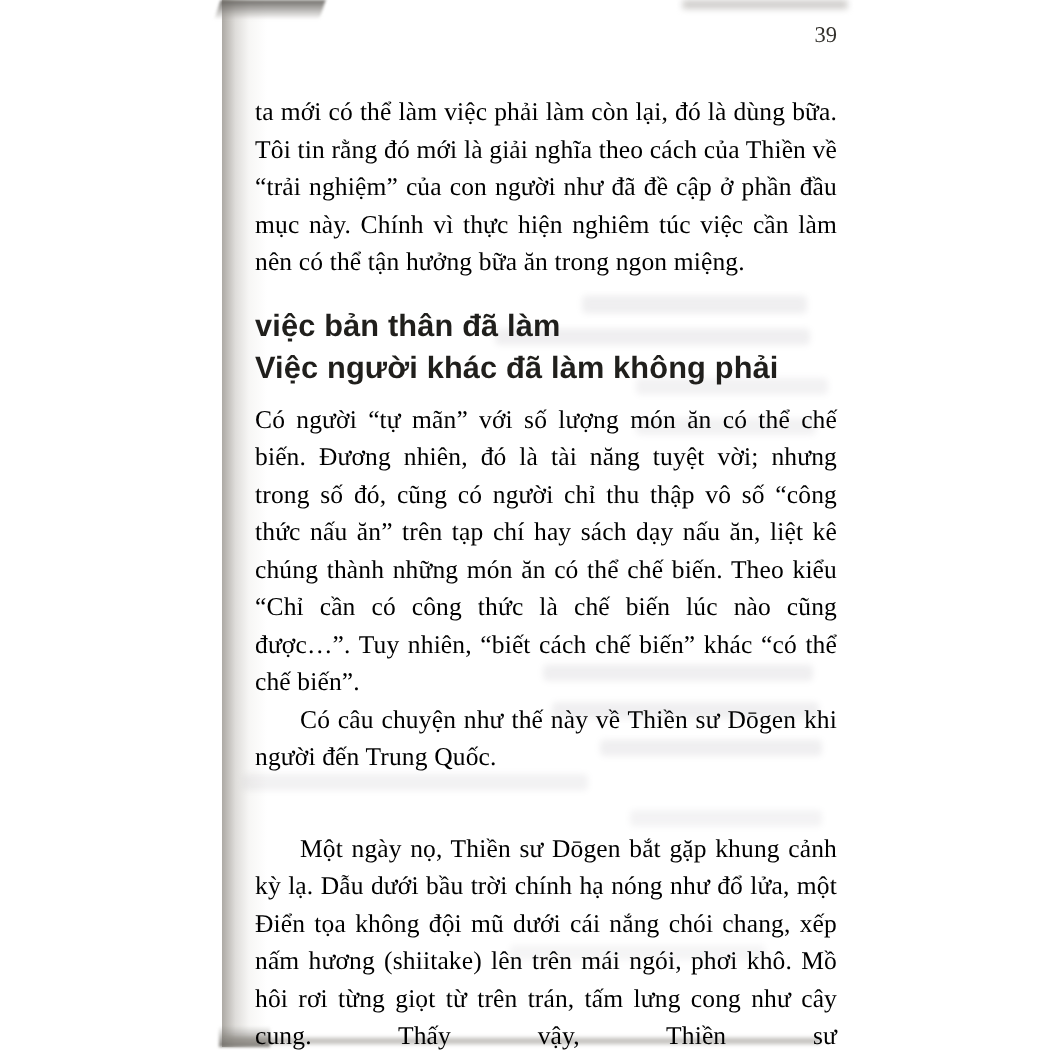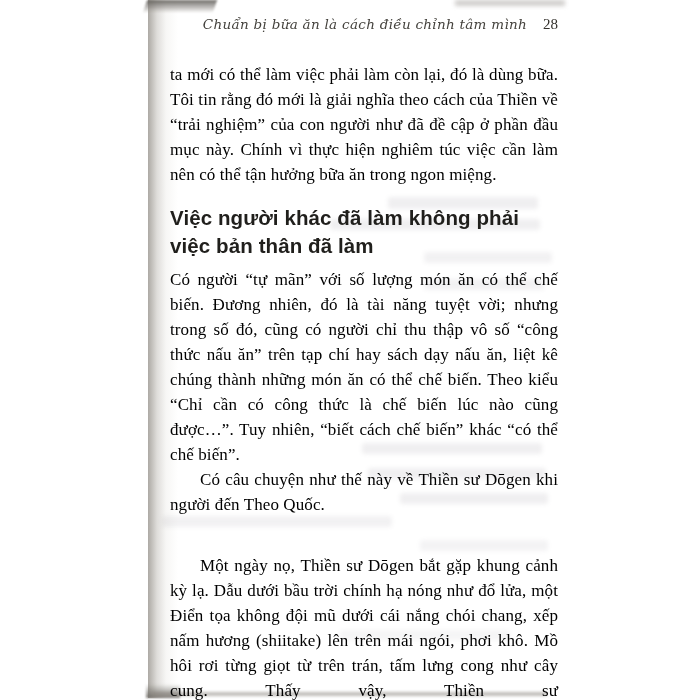--- a/index.html
+++ b/index.html
@@ -140,31 +140,30 @@
   <div class="ghost g5"></div>
   <div class="ghost g6"></div>
   <div class="ghost g7"></div>
   <div class="ghost g8"></div>
   <div class="ghost g9"></div>
   <div class="ghost g10"></div>
 
   <div class="content">
 
     <div class="running-header">
-      <span class="rh-title">Chuẩn bị bữa ăn là cách điều chỉnh tâm mình</span>
-      <span class="rh-num">28</span>
+      <span class="rh-num">39</span>
     </div>
 
     <p class="body-p p1">ta mới có thể làm việc phải làm còn lại, đó là dùng bữa. Tôi tin rằng đó mới là giải nghĩa theo cách của Thiền về “trải nghiệm” của con người như đã đề cập ở phần đầu mục này. Chính vì thực hiện nghiêm túc việc cần làm nên có thể tận hưởng bữa ăn trong ngon miệng.</p>
 
     <h2 class="section-heading">
+      <span class="hl">việc bản thân đã làm</span>
       <span class="hl">Việc người khác đã làm không phải</span>
-      <span class="hl">việc bản thân đã làm</span>
     </h2>
 
     <p class="body-p">Có người “tự mãn” với số lượng món ăn có thể chế biến. Đương nhiên, đó là tài năng tuyệt vời; nhưng trong số đó, cũng có người chỉ thu thập vô số “công thức nấu ăn” trên tạp chí hay sách dạy nấu ăn, liệt kê chúng thành những món ăn có thể chế biến. Theo kiểu “Chỉ cần có công thức là chế biến lúc nào cũng được…”. Tuy nhiên, “biết cách chế biến” khác “có thể chế biến”.</p>
 
-    <p class="body-p indent">Có câu chuyện như thế này về Thiền sư Dōgen khi người đến Theo Quốc.</p>
+    <p class="body-p indent">Có câu chuyện như thế này về Thiền sư Dōgen khi người đến Trung Quốc.</p>
 
     <p class="body-p indent justify-last">Một ngày nọ, Thiền sư Dōgen bắt gặp khung cảnh kỳ lạ. Dẫu dưới bầu trời chính hạ nóng như đổ lửa, một Điển tọa không đội mũ dưới cái nắng chói chang, xếp nấm hương (shiitake) lên trên mái ngói, phơi khô. Mồ hôi rơi từng giọt từ trên trán, tấm lưng cong như cây cung. Thấy vậy, Thiền sư</p>
 
   </div>
 </div>
 
 </body></html>

